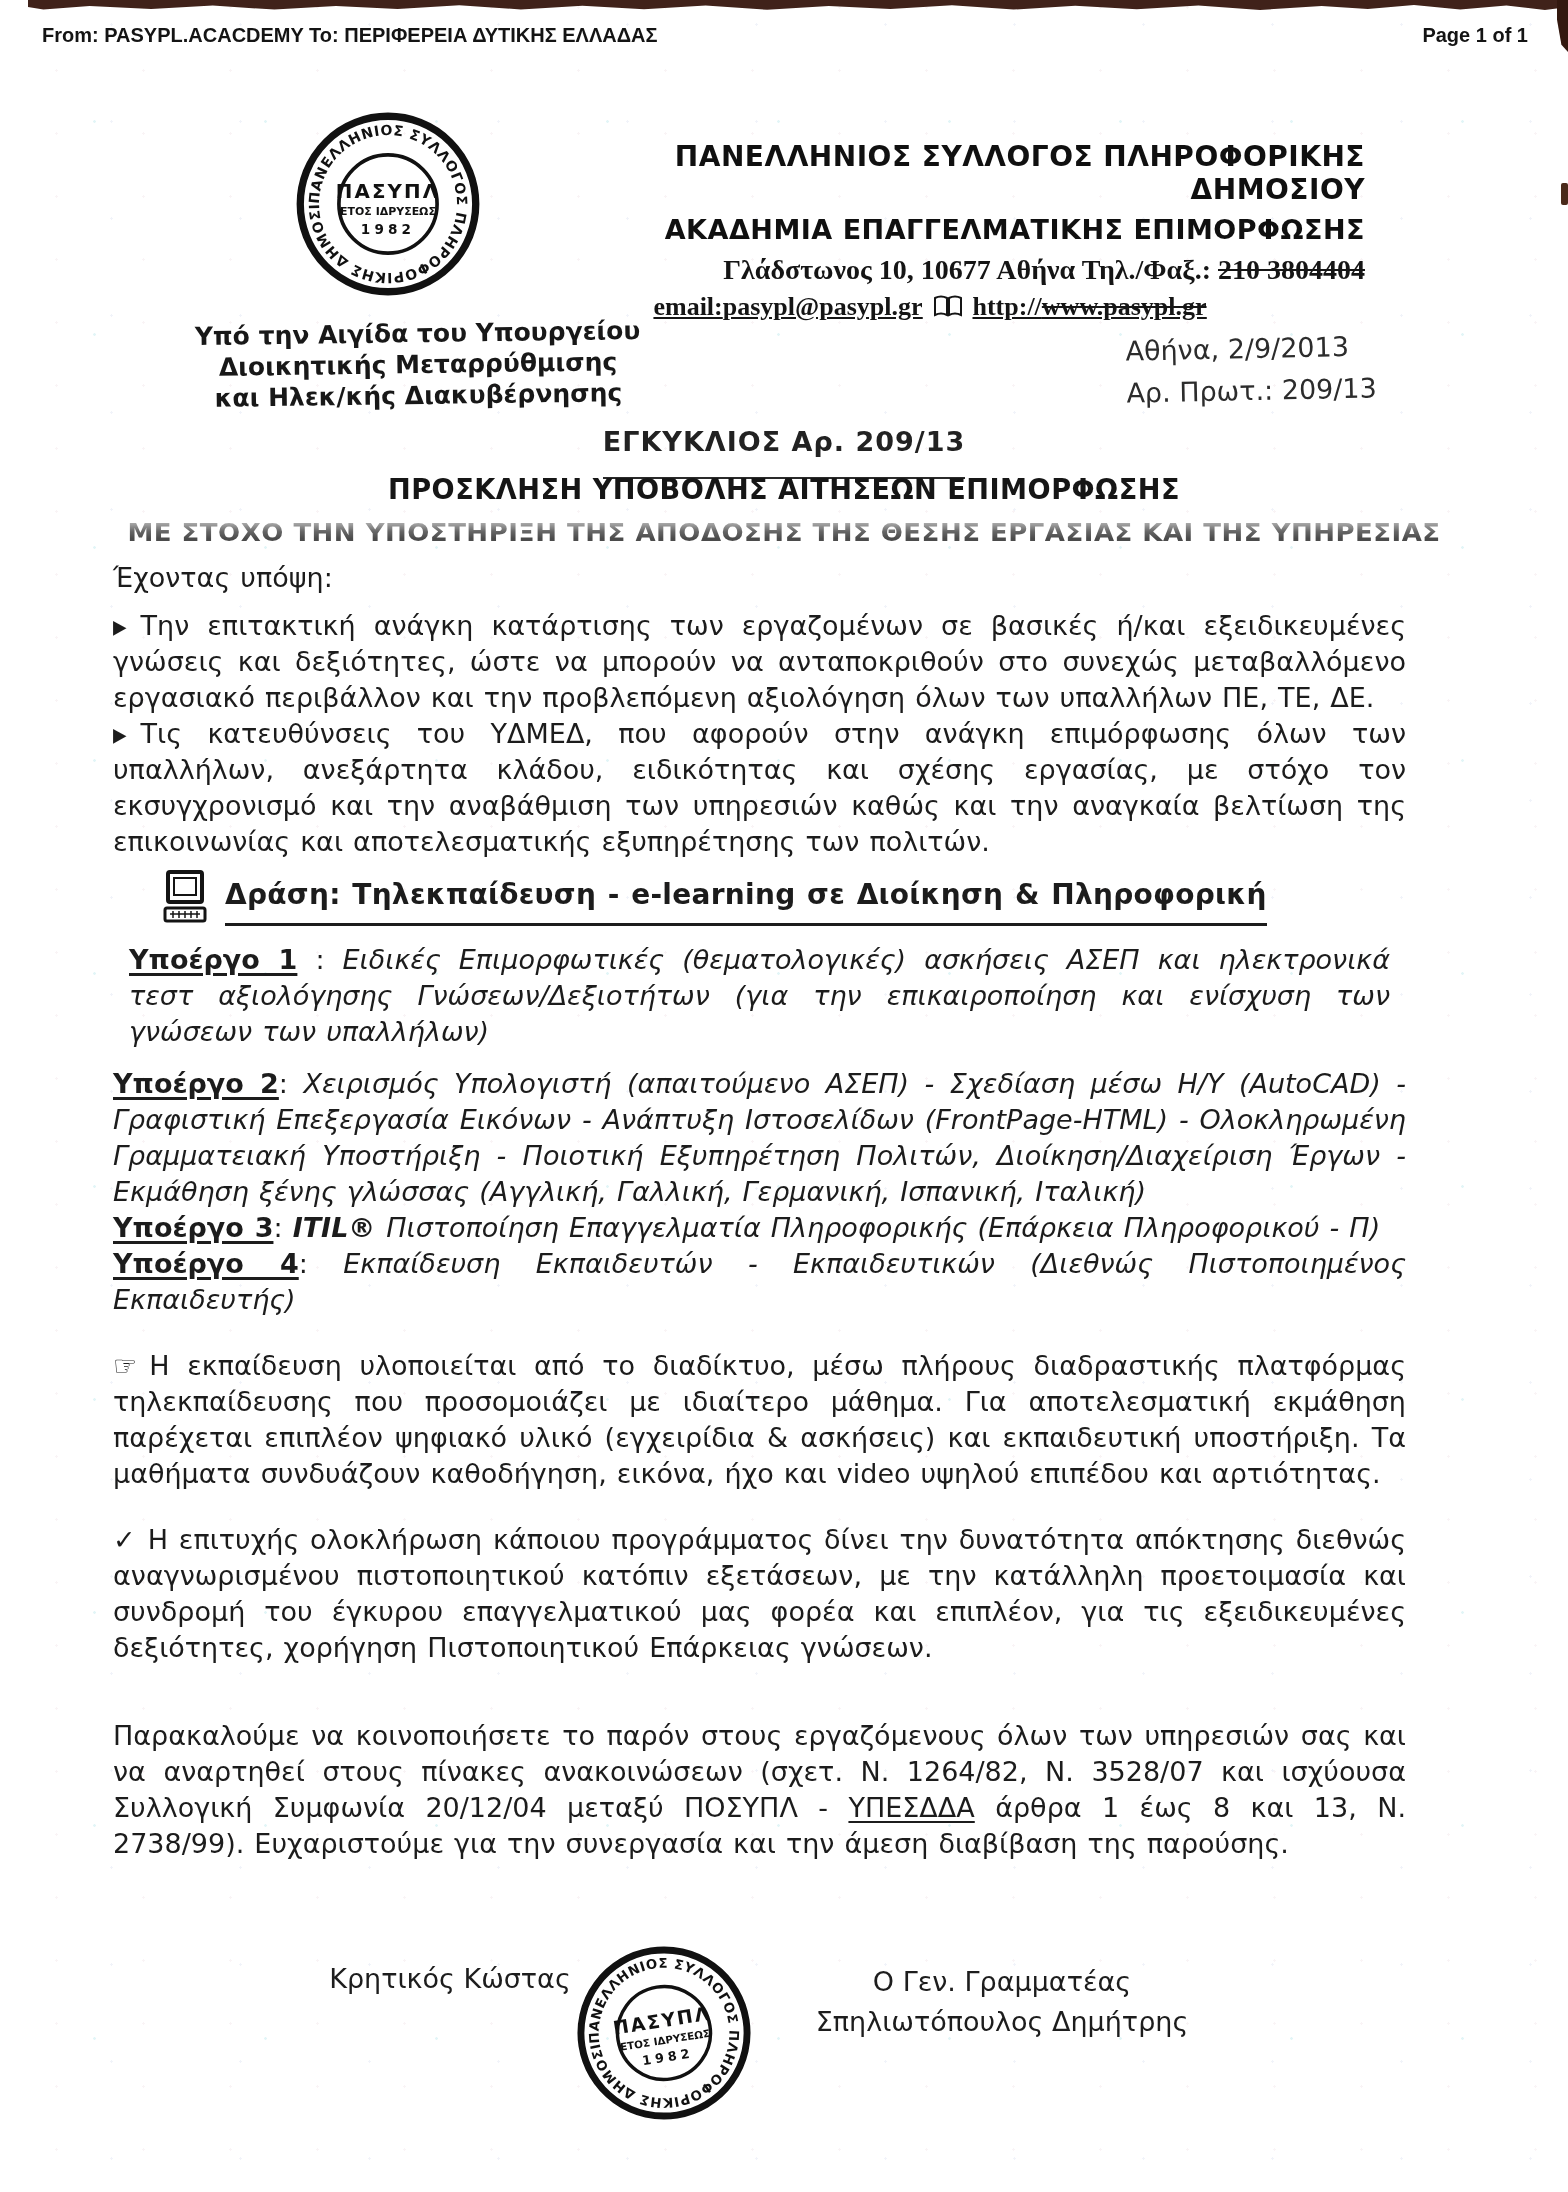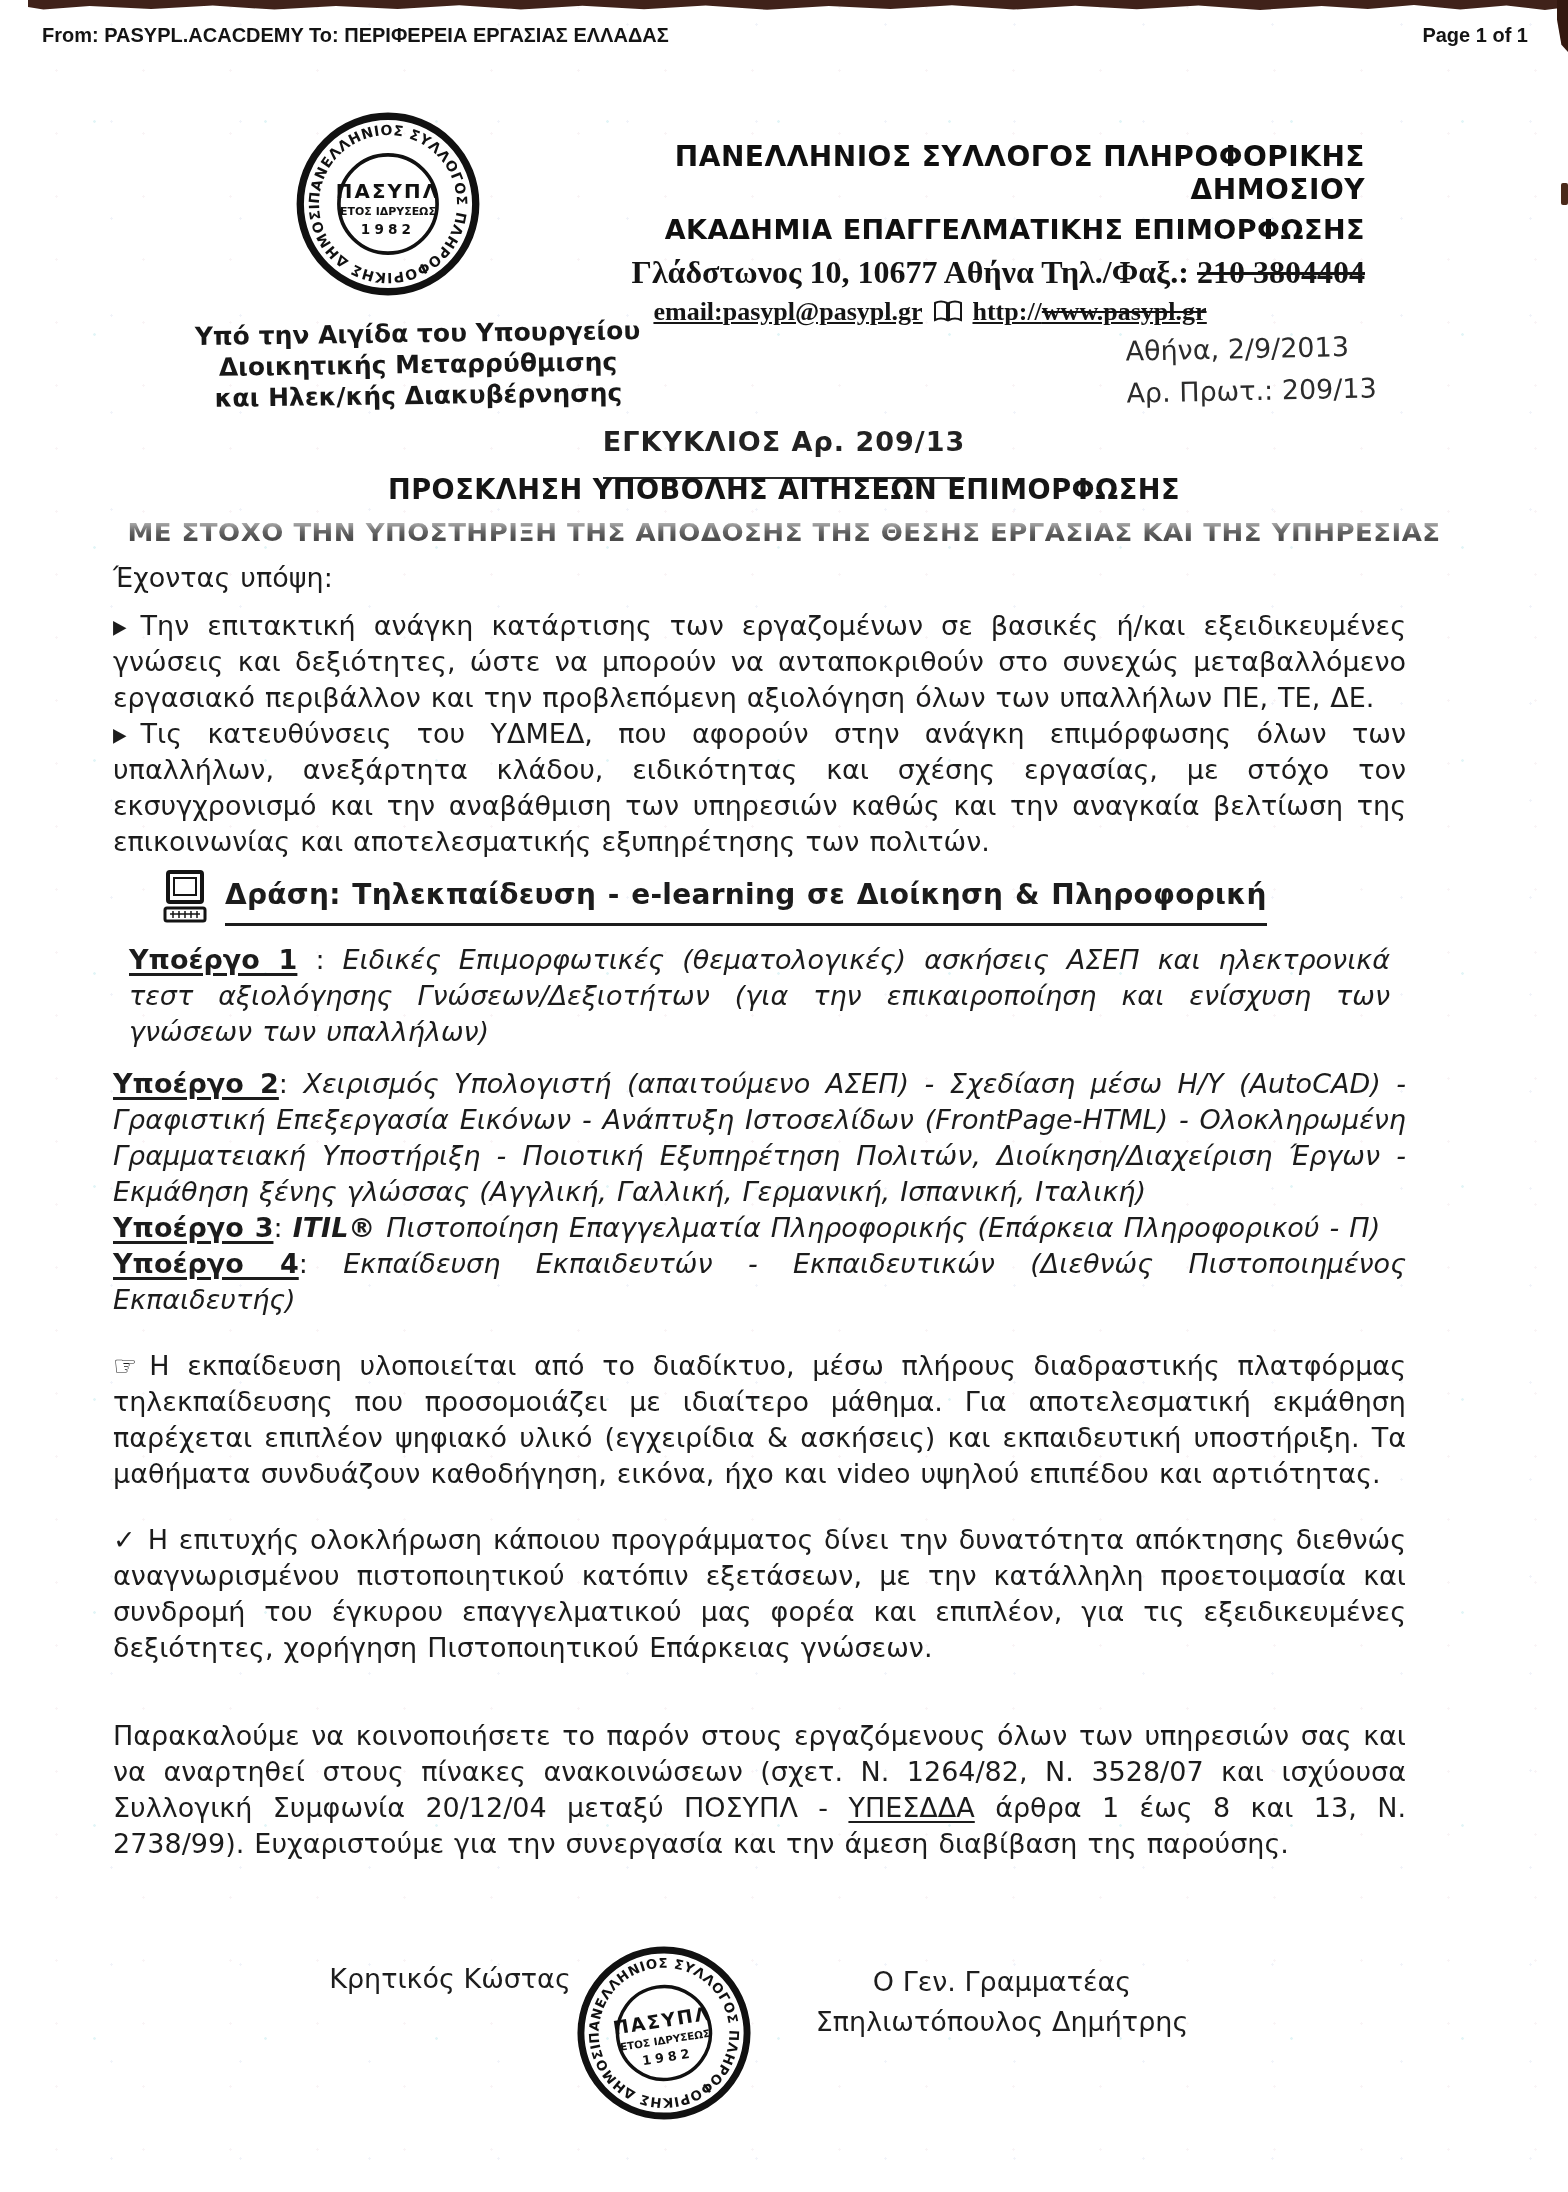--- a/index.html
+++ b/index.html
@@ -33,21 +33,21 @@
 
   
   .stamp { display:block; }
   .stamp circle { fill:none; stroke:#111; }
   .stamp text { fill:#111; font-family:"DejaVu Sans", sans-serif; }
 
   #header-logo { position:absolute; left:294px; top:110px; width:188px; height:188px; }
   #org-block { position:absolute; left:495px; top:140px; width:870px; text-align:right; }
   .org-line1 { font-size:28px; font-weight:bold; letter-spacing:.5px; color:#101010; }
   .org-line2 { font-size:27px; font-weight:bold; letter-spacing:.5px; margin-top:8px; color:#101010; }
-  .org-line3 { font-family:"Liberation Serif", serif; font-weight:bold; font-size:32px; margin-top:9px; color:#151515; }
+  .org-line3 { font-family:"Liberation Serif", serif; font-weight:bold; font-size:28px; margin-top:9px; color:#151515; }
   .org-line3 .phone { text-decoration:line-through; }
   .org-line4 { font-family:"Liberation Serif", serif; font-weight:bold; font-size:26px; margin-top:6px; color:#151515;
                display:flex; align-items:center; justify-content:center;text-decoration:underline; }
   .org-line4 .email { text-decoration:underline; }
   .org-line4 .url { text-decoration:underline line-through; }
   .book-svg { margin:0 10px; }
 
   #aegis { position:absolute; left:178px; top:318px; width:480px; text-align:center;
            font-weight:bold; font-size:25px; line-height:31px; color:#181818; transform:rotate(-0.8deg); }
   #meta { position:absolute; left:1126px; top:328px; font-size:27px; line-height:42px; color:#2c2c2c; transform:rotate(-1.2deg); }
@@ -82,21 +82,21 @@
 </head>
 <body>
 
 <div class="page">
 
   <div class="top-strip"></div>
   <div class="edge-bar-1"></div>
   <div class="edge-bar-2"></div>
 
   <div class="fax-header">
-    <span>From: PASYPL.ACACDEMY  To: ΠΕΡΙΦΕΡΕΙΑ ΕΡΓΑΣΙΑΣ ΕΛΛΑΔΑΣ</span>
+    <span>From: PASYPL.ACACDEMY  To: ΠΕΡΙΦΕΡΕΙΑ ΔΥΤΙΚΗΣ ΕΛΛΑΔΑΣ</span>
     <span>Page 1 of 1</span>
   </div>
 
   <svg id="header-logo" class="stamp" viewBox="0 0 180 180">
     <circle cx="90" cy="90" r="84" stroke-width="7"></circle>
     <circle cx="90" cy="90" r="47" stroke-width="3.5"></circle>
     <defs>
       <path id="circA" d="M 24,90 A 66,66 0 1 1 156,90 A 66,66 0 1 1 24,90" fill="none"></path>
     </defs>
     <text font-size="13.5" font-weight="bold" letter-spacing="0.6">

